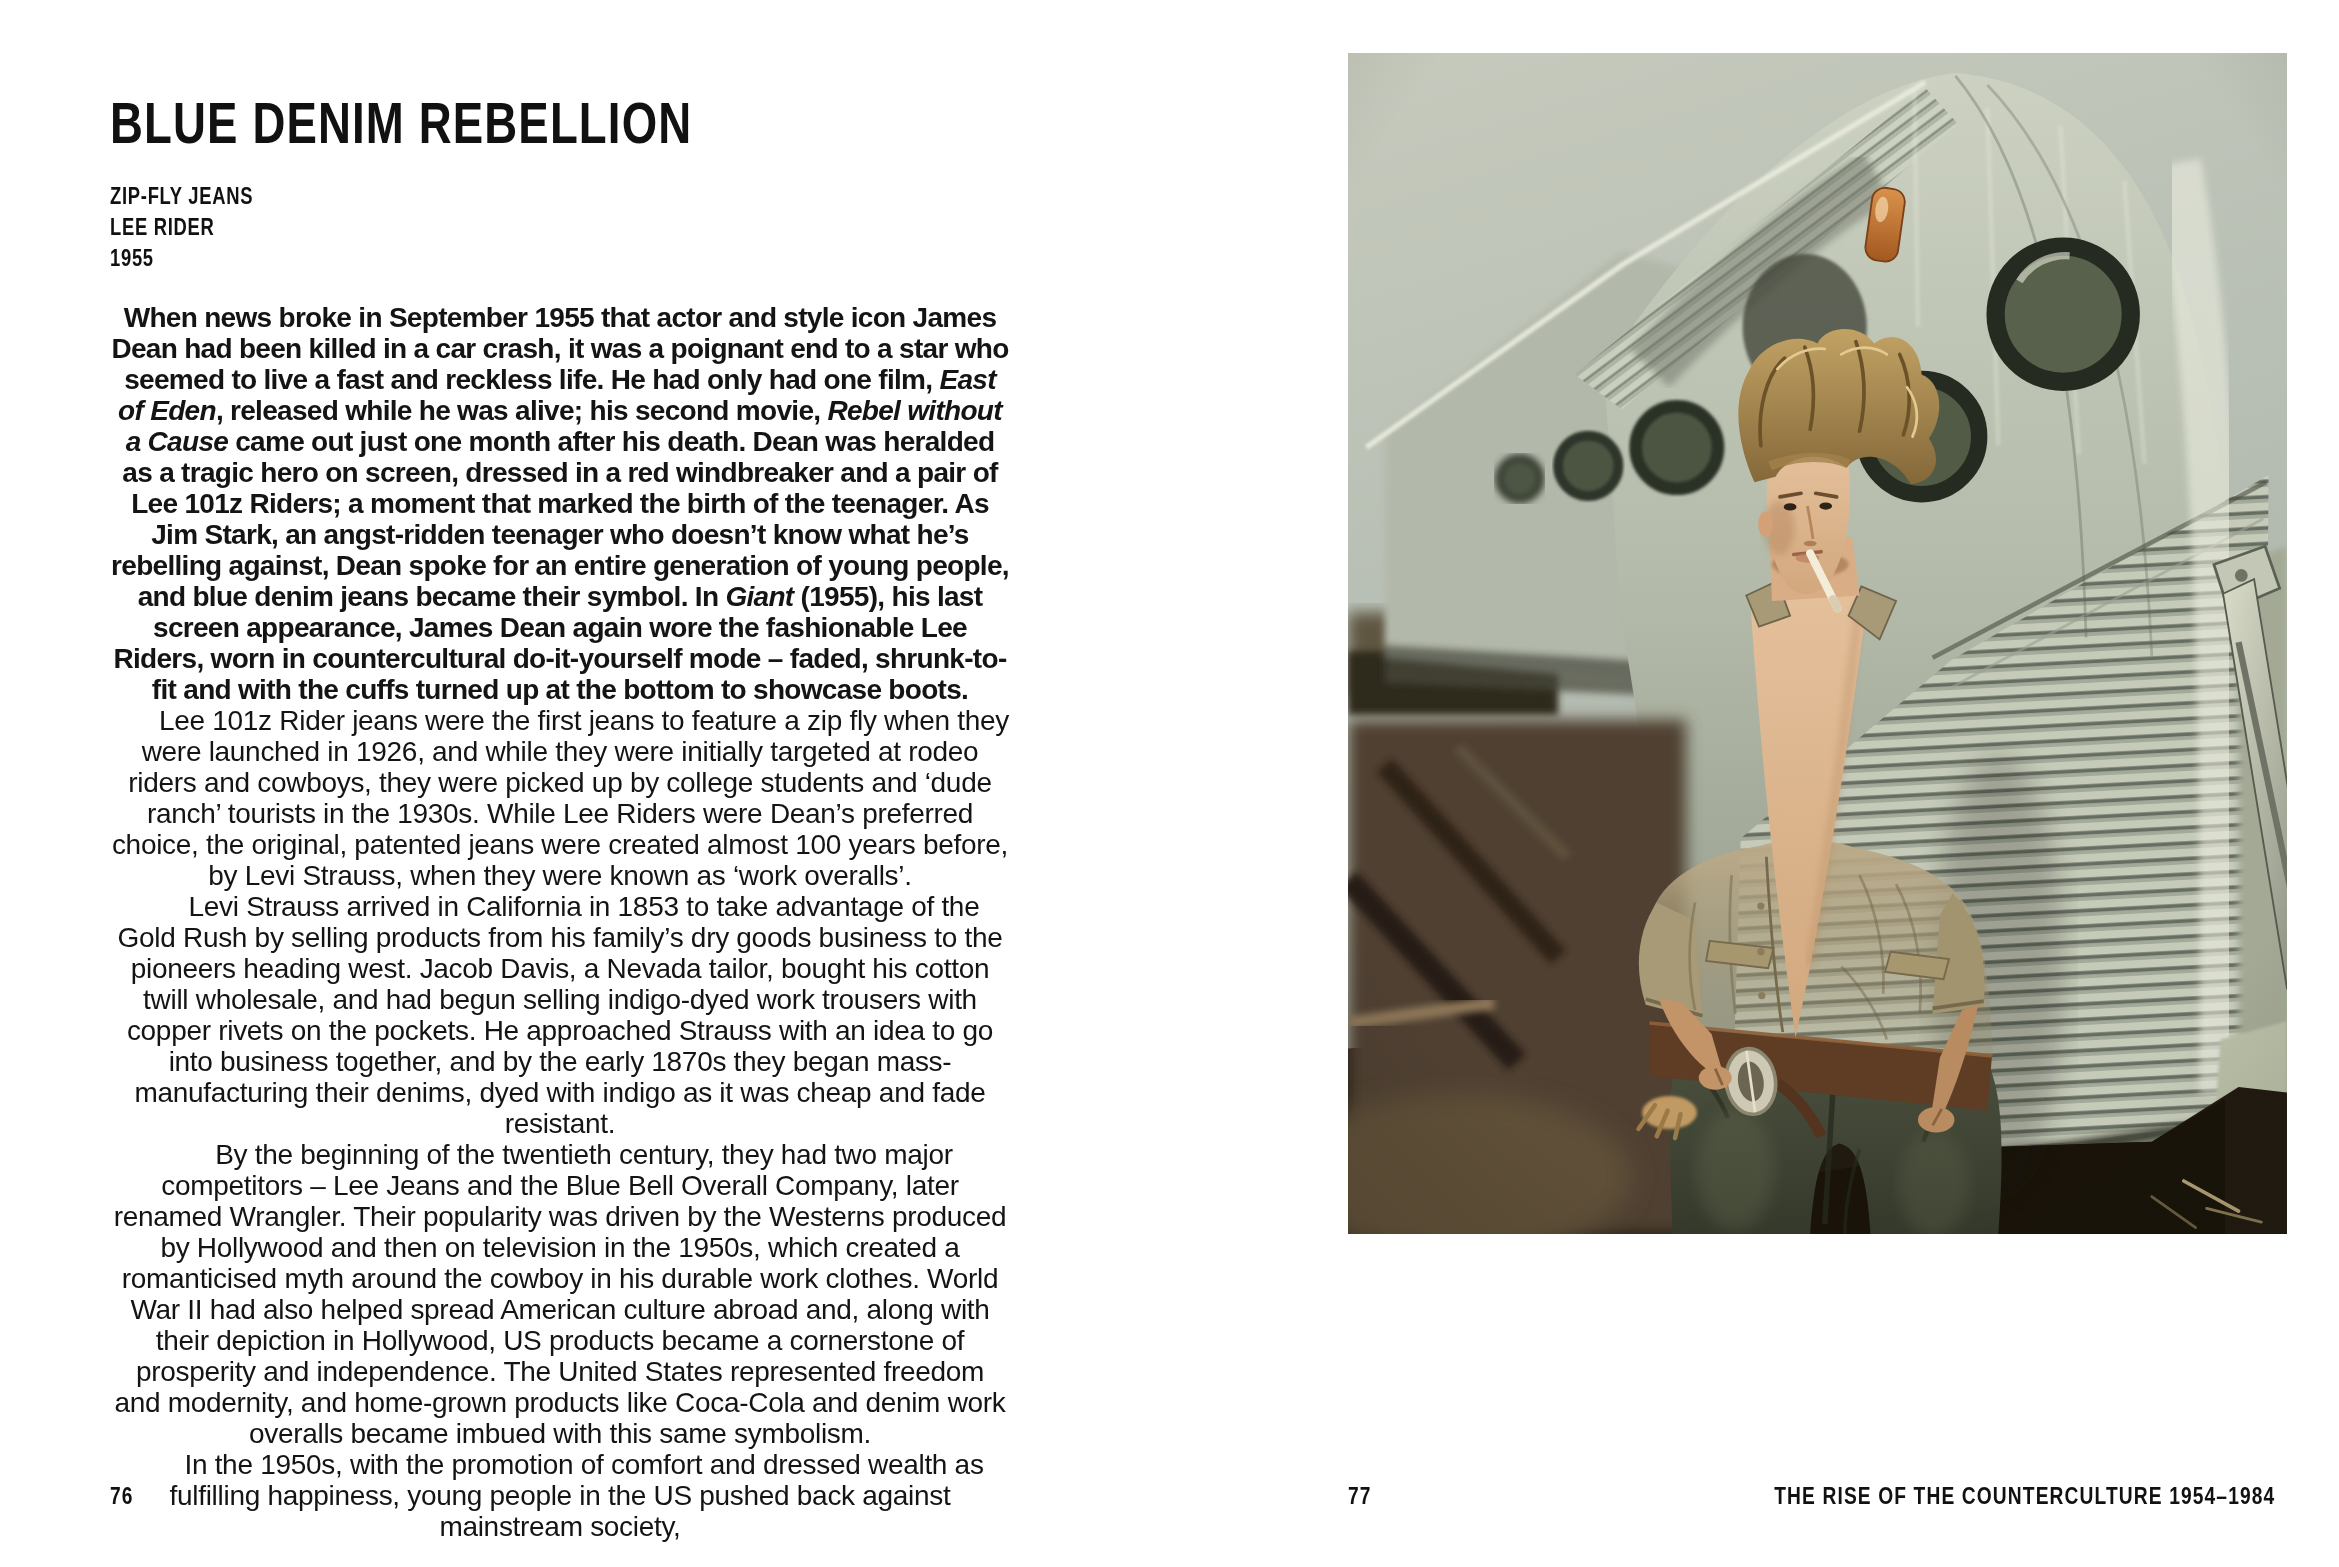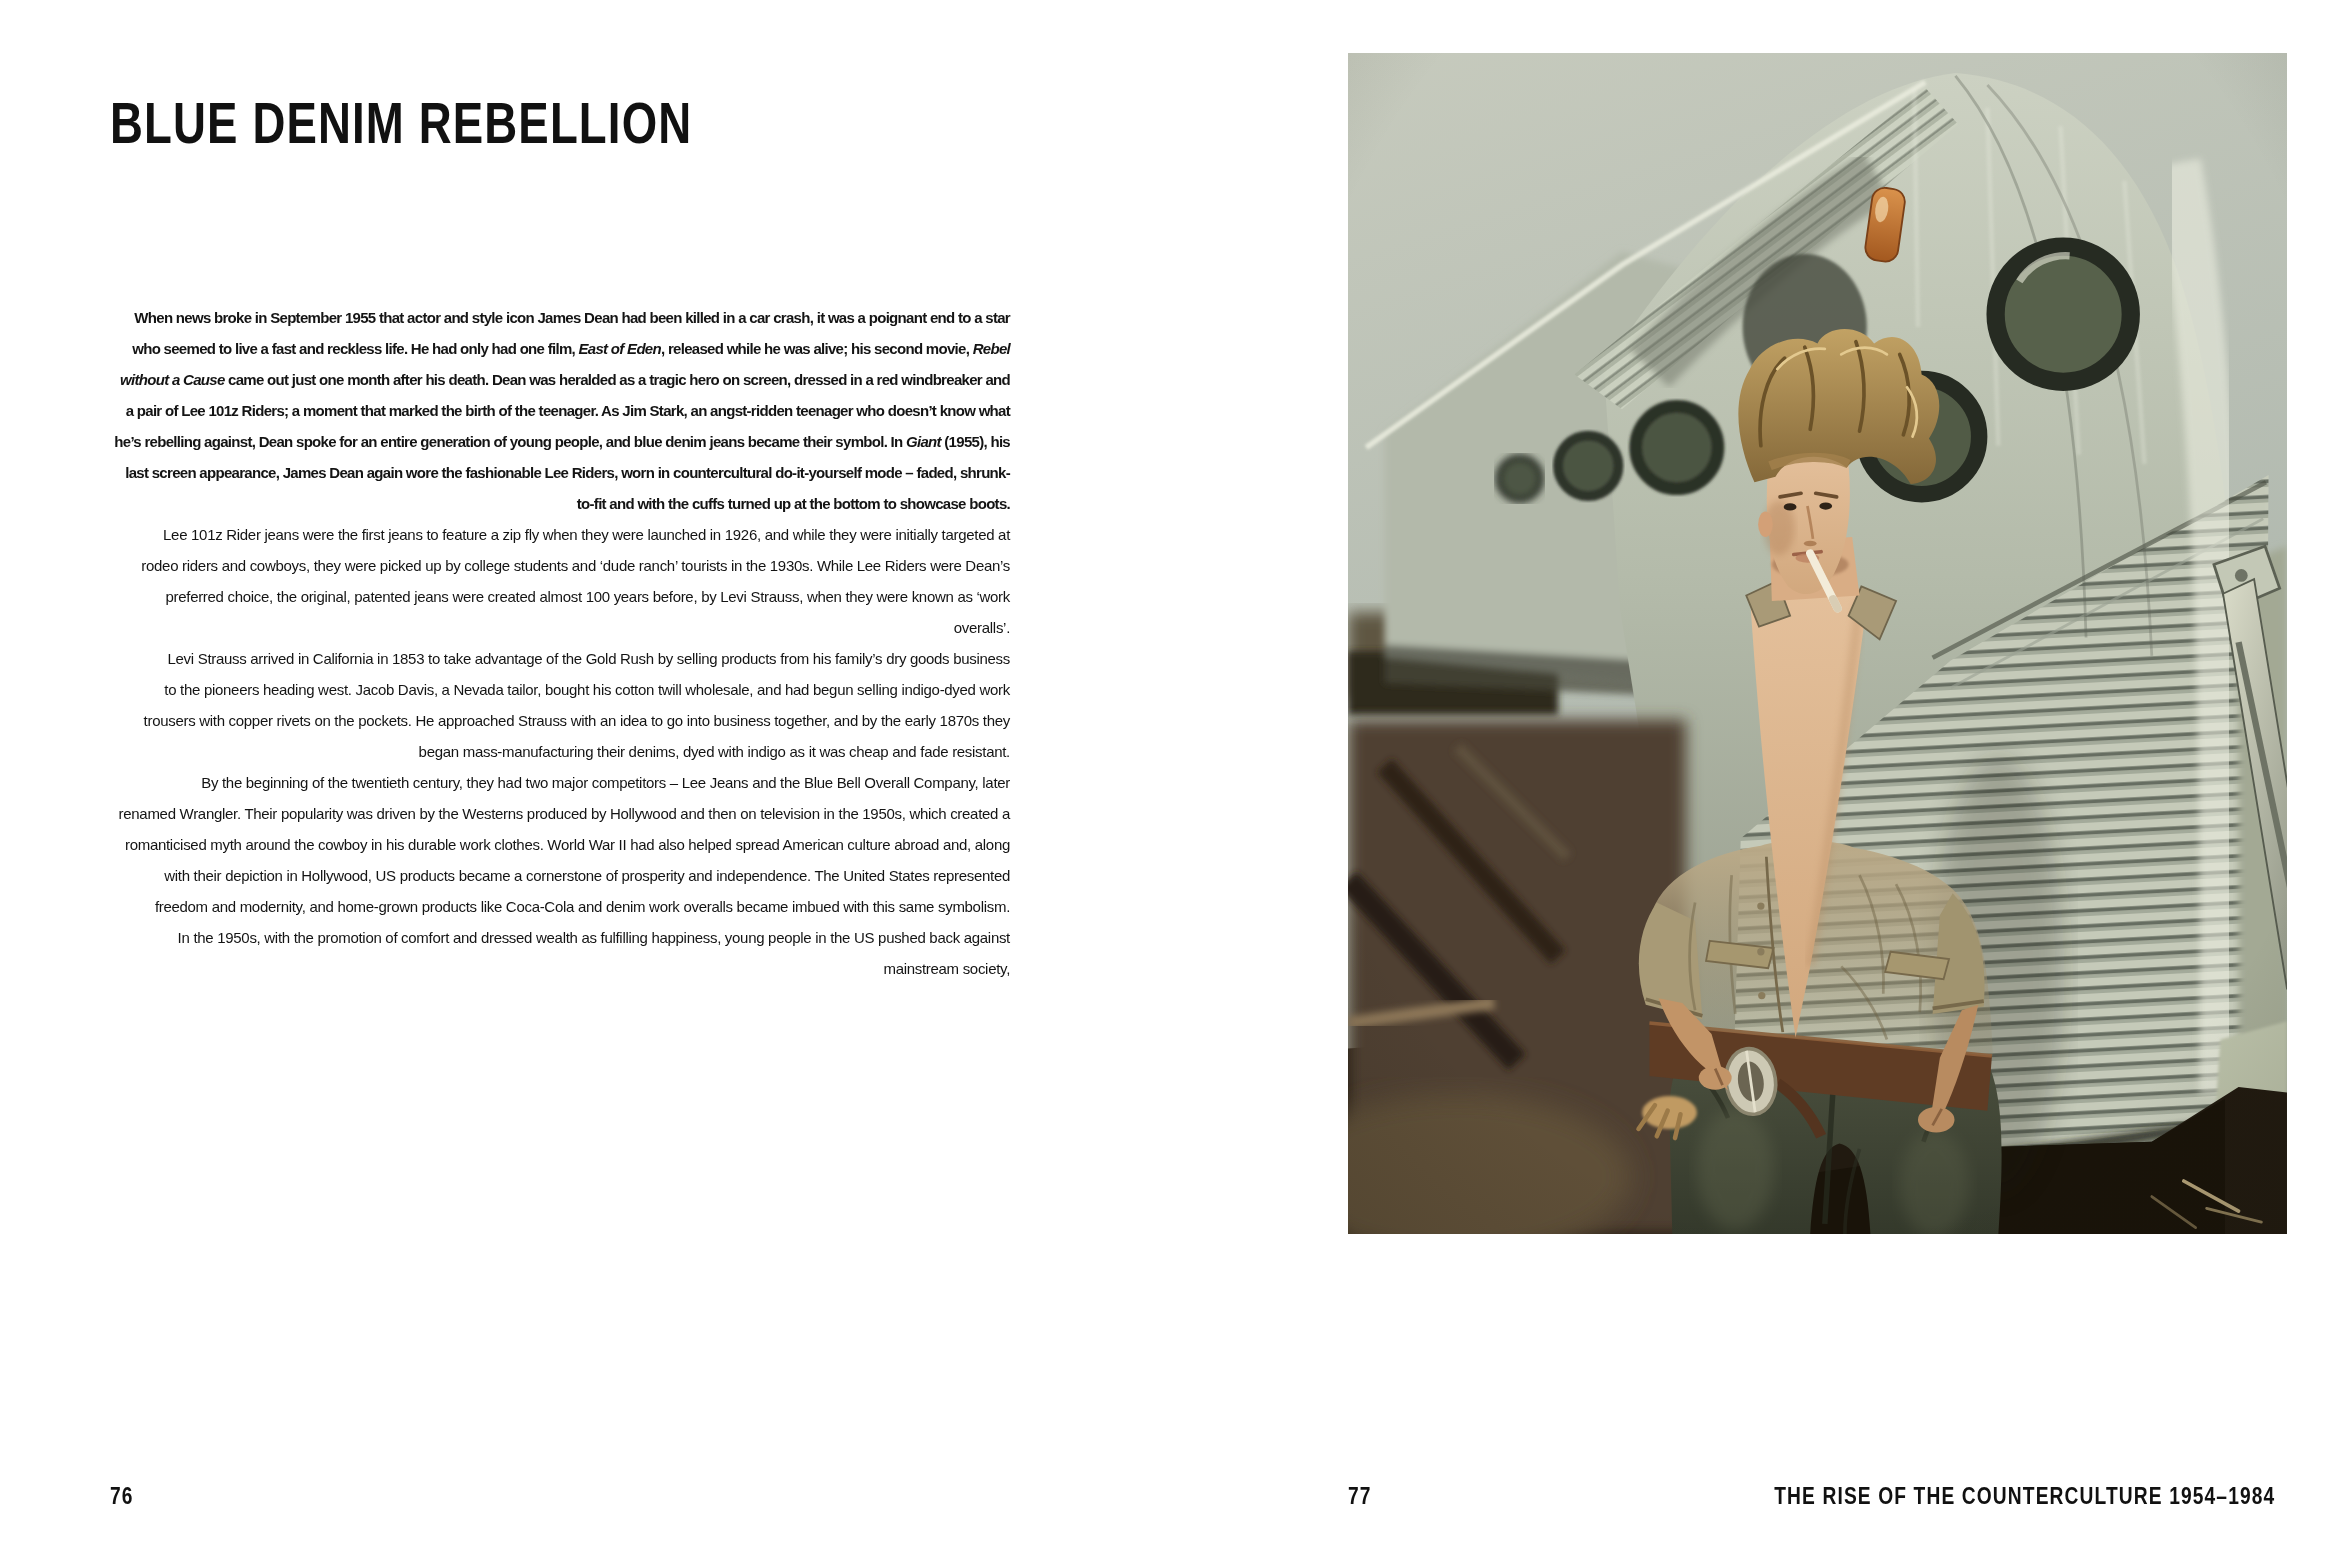--- a/index.html
+++ b/index.html
@@ -32,23 +32,23 @@
   .subtitle-block{
     position:absolute;left:110px;top:181px;
   }
   .subtitle-line{
     font-size:23px;line-height:31px;
     letter-spacing:0.9px;
   }
 
   .article{
     position:absolute;left:110px;top:302px;width:900px;
-    font-size:15px;line-height:31px;
+    font-size:28px;line-height:31px;
     letter-spacing:-0.3px;
-    text-align:right;
+    text-align:center;
   }
   .para{margin:0;}
   .para.lead{font-weight:700;letter-spacing:-0.7px;}
   .para.ind{text-indent:48px;}
   .it{font-style:italic;}
 
   
   .photo-figure{
     position:absolute;left:1348px;top:53px;width:939px;height:1181px;
     margin:0;overflow:hidden;background:#b6bcae;
@@ -70,20 +70,25 @@
     text-align:right;
   }
 </style>
 </head>
 <body>
 
 <div class="spread">
 
   <h1 class="page-title display">BLUE DENIM REBELLION</h1>
 
+  <div class="subtitle-block">
+    <div class="subtitle-line display">ZIP-FLY JEANS</div>
+    <div class="subtitle-line display">LEE RIDER</div>
+    <div class="subtitle-line display">1955</div>
+  </div>
 
   <div class="article">
       <p class="para lead"><span>When news broke in September 1955 that actor and style icon James Dean had been killed in a car crash, it was a poignant end to a star who seemed to live a fast and reckless life. He had only had one film, </span><span class="it">East of Eden</span><span>, released while he was alive; his second movie, </span><span class="it">Rebel without a Cause</span><span> came out just one month after his death. Dean was heralded as a tragic hero on screen, dressed in a red windbreaker and a pair of Lee 101z Riders; a moment that marked the birth of the teenager. As Jim Stark, an angst-ridden teenager who doesn’t know what he’s rebelling against, Dean spoke for an entire generation of young people, and blue denim jeans became their symbol. In </span><span class="it">Giant</span><span> (1955), his last screen appearance, James Dean again wore the fashionable Lee Riders, worn in countercultural do-it-yourself mode – faded, shrunk-to-fit and with the cuffs turned up at the bottom to showcase boots.</span></p>
       <p class="para ind"><span>Lee 101z Rider jeans were the first jeans to feature a zip fly when they were launched in 1926, and while they were initially targeted at rodeo riders and cowboys, they were picked up by college students and ‘dude ranch’ tourists in the 1930s. While Lee Riders were Dean’s preferred choice, the original, patented jeans were created almost 100 years before, by Levi Strauss, when they were known as ‘work overalls’.</span></p>
       <p class="para ind"><span>Levi Strauss arrived in California in 1853 to take advantage of the Gold Rush by selling products from his family’s dry goods business to the pioneers heading west. Jacob Davis, a Nevada tailor, bought his cotton twill wholesale, and had begun selling indigo-dyed work trousers with copper rivets on the pockets. He approached Strauss with an idea to go into business together, and by the early 1870s they began mass-manufacturing their denims, dyed with indigo as it was cheap and fade resistant.</span></p>
       <p class="para ind"><span>By the beginning of the twentieth century, they had two major competitors – Lee Jeans and the Blue Bell Overall Company, later renamed Wrangler. Their popularity was driven by the Westerns produced by Hollywood and then on television in the 1950s, which created a romanticised myth around the cowboy in his durable work clothes. World War II had also helped spread American culture abroad and, along with their depiction in Hollywood, US products became a cornerstone of prosperity and independence. The United States represented freedom and modernity, and home-grown products like Coca-Cola and denim work overalls became imbued with this same symbolism.</span></p>
       <p class="para ind"><span>In the 1950s, with the promotion of comfort and dressed wealth as fulfilling happiness, young people in the US pushed back against mainstream society,</span></p>
     </div>
 
   <figure class="photo-figure">

